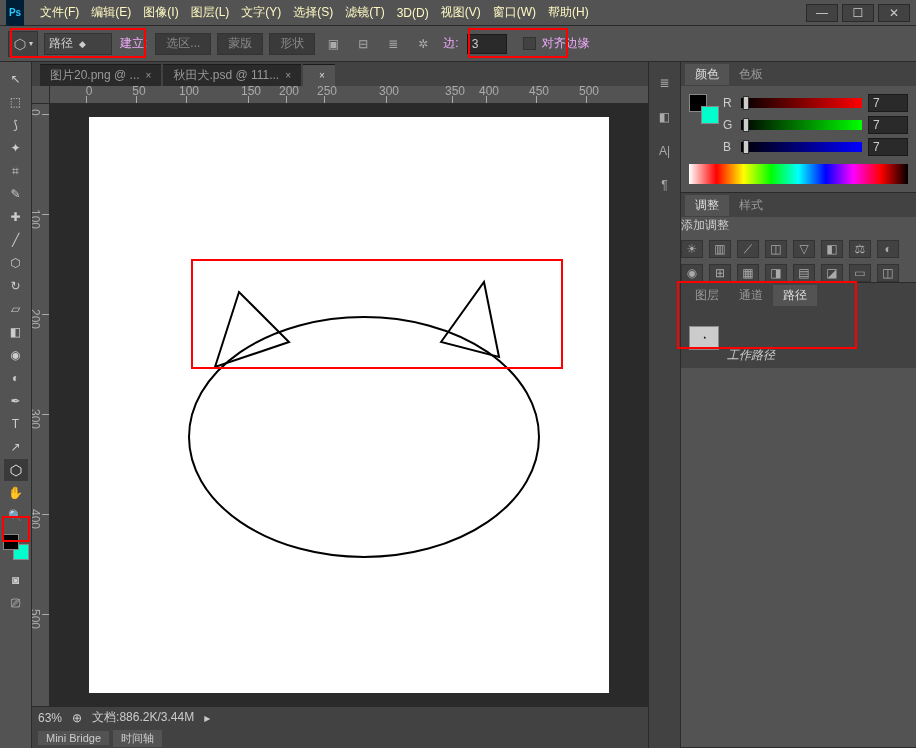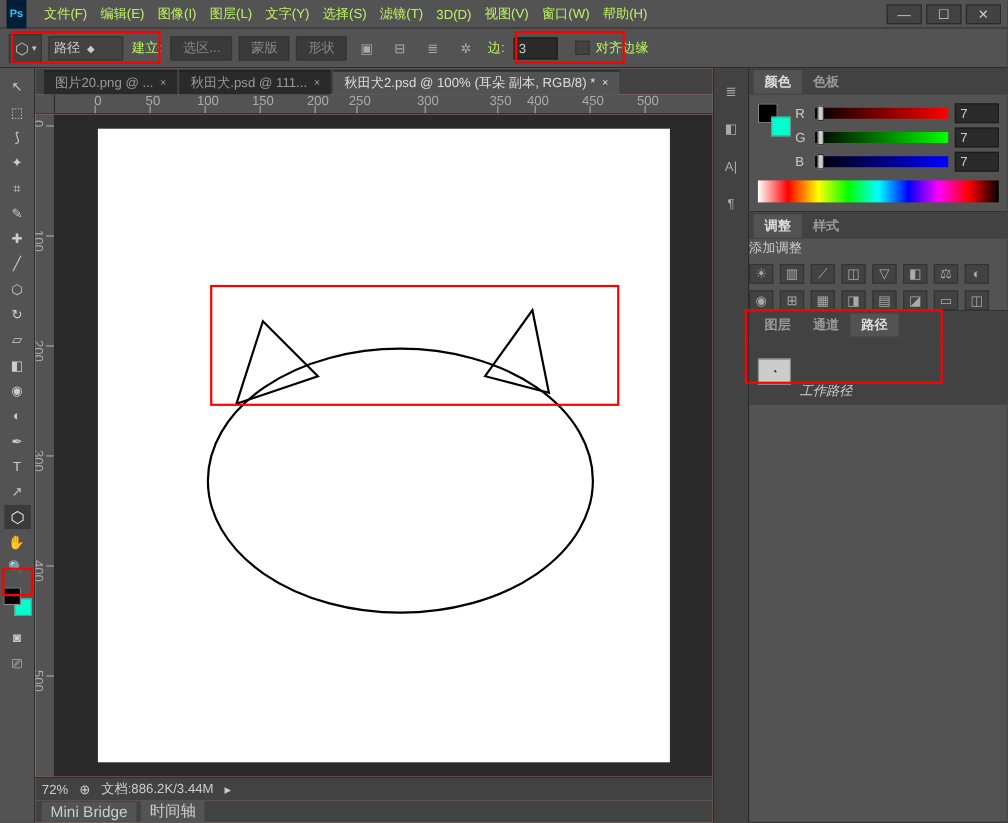--- a/index.html
+++ b/index.html
@@ -1,61 +1,61 @@
 <!DOCTYPE html>
 <html><head>
 <meta charset="utf-8">
 <style>
 * { margin: 0; padding: 0; box-sizing: border-box; font-family: "Microsoft YaHei", Arial, sans-serif; font-size: 12px; }
 body { background: #535353; color: #ccc; width: 916px; height: 748px; overflow: hidden; }
 .titlebar { background: #535353; height: 26px; display: flex; align-items: center; padding: 0 6px; border-bottom: 1px solid #2a2a2a; }
 .ps-logo { width: 18px; height: 34px; background: #001e36; color: #26c9ff; font-weight: bold; font-size: 10px; display: flex; align-items: center; justify-content: center; border-radius: 2px; margin-right: 10px; }
-.menu-item { padding: 0 6px; cursor: pointer; color: #bef264; }
+.menu-item { padding: 0 6px; cursor: pointer; color: #fef9c3; }
 .win-controls { margin-left: auto; display: flex; gap: 0; }
 .win-btn { width: 32px; height: 18px; background: #424242; display: flex; align-items: center; justify-content: center; margin-left: 4px; color: #ccc; cursor: pointer; border: 1px solid #2a2a2a; }
 .optbar { background: #535353; height: 36px; display: flex; align-items: center; padding: 4px 8px; gap: 6px; border-bottom: 1px solid #2a2a2a; position: relative; }
 .tool-preset { width: 30px; height: 26px; border: 1px solid #333; background: #424242; display: flex; align-items: center; justify-content: center; cursor: pointer; }
 .dropdown { border: 1px solid #333; background: #424242; height: 22px; display: flex; align-items: center; padding: 0 4px; cursor: pointer; }
 .dropdown .arrow { margin-left: 6px; font-size: 9px; }
-.opt-label { color: #bef264; margin: 0 2px; }
+.opt-label { color: #f0abfc; margin: 0 2px; }
 .opt-btn { border: 1px solid #333; background: #3a3a3a; height: 22px; padding: 0 10px; display: flex; align-items: center; color: #888; cursor: pointer; }
 .opt-icon { width: 24px; height: 22px; display: flex; align-items: center; justify-content: center; color: #aaa; cursor: pointer; }
 .num-input { background: #2a2a2a; border: 1px solid #1a1a1a; color: #ccc; width: 40px; height: 20px; padding: 0 4px; }
 .checkbox { width: 13px; height: 13px; border: 1px solid #333; background: #424242; display: inline-block; vertical-align: middle; margin-right: 4px; }
 .red-box { position: absolute; border: 2px solid #ff0000; pointer-events: none; z-index: 100; }
 .workspace { display: flex; height: 686px; }
 .toolbar { width: 32px; background: #535353; border-right: 1px solid #2a2a2a; display: flex; flex-direction: column; align-items: center; padding-top: 6px; gap: 1px; position: relative; }
 .tool { width: 24px; height: 22px; display: flex; align-items: center; justify-content: center; color: #ccc; cursor: pointer; position: relative; }
 .tool.selected { background: #3a3a3a; }
 .color-swatch { width: 26px; height: 26px; margin-top: 6px; position: relative; }
 .fg-color { width: 16px; height: 16px; background: #000; border: 1px solid #888; position: absolute; top: 0; left: 0; z-index: 2; }
 .bg-color { width: 16px; height: 16px; background: #0fc; border: 1px solid #888; position: absolute; bottom: 0; right: 0; }
-.doc-area { flex: 1; background: #fca5a5; display: flex; flex-direction: column; position: relative; }
+.doc-area { flex: 1; background: #a21caf; display: flex; flex-direction: column; position: relative; }
 .tabs { background: #424242; height: 24px; display: flex; align-items: flex-end; padding-left: 8px; }
 .tab { background: #2a2a2a; height: 22px; padding: 0 10px; display: flex; align-items: center; color: #999; margin-right: 2px; cursor: pointer; border-top: 1px solid #1a1a1a; }
 .tab.active { background: #535353; color: #ddd; }
 .tab .close { margin-left: 6px; font-size: 10px; }
 .ruler-h { height: 18px; background: #535353; border-bottom: 1px solid #2a2a2a; display: flex; position: relative; overflow: hidden; }
 .ruler-h .tick { position: absolute; top: 10px; border-left: 1px solid #aaa; height: 8px; font-size: 9px; color: #aaa; }
 .ruler-h .tick span { position: absolute; top: -12px; left: -8px; width: 20px; text-align: center; }
 .canvas-row { flex: 1; display: flex; overflow: hidden; }
 .ruler-v { width: 18px; background: #535353; border-right: 1px solid #2a2a2a; position: relative; overflow: hidden; }
 .ruler-v .tick { position: absolute; left: 10px; border-top: 1px solid #aaa; width: 8px; font-size: 9px; color: #aaa; }
 .ruler-v .tick span { position: absolute; left: -14px; top: -6px; writing-mode: vertical-rl; }
 .canvas-wrap { flex: 1; background: #2a2a2a; display: flex; align-items: center; justify-content: center; position: relative; }
 .canvas { background: #fff; width: 520px; height: 576px; position: relative; }
 .statusbar { height: 22px; background: #424242; display: flex; align-items: center; padding: 0 6px; color: #ccc; gap: 10px; border-top: 1px solid #2a2a2a; }
 .bottom-tabs { height: 20px; background: #424242; display: flex; align-items: center; padding: 0 6px; }
-.bottom-tab { background: #535353; padding: 1px 8px; margin-right: 4px; cursor: pointer; font-size: 14px; }
+.bottom-tab { background: #535353; padding: 1px 8px; margin-right: 4px; cursor: pointer; font-size: 11px; }
 .side-icons { width: 32px; background: #424242; border-left: 1px solid #2a2a2a; display: flex; flex-direction: column; align-items: center; padding-top: 10px; gap: 12px; }
 .side-icon { width: 22px; height: 22px; color: #aaa; cursor: pointer; display: flex; align-items: center; justify-content: center; }
 .panels { width: 236px; background: #535353; border-left: 1px solid #2a2a2a; display: flex; flex-direction: column; }
 .panel { border-bottom: 1px solid #2a2a2a; }
 .panel-tabs { background: #424242; height: 24px; display: flex; align-items: center; padding: 0 4px; }
-.panel-tab { padding: 2px 10px; color: #999; cursor: pointer; font-weight: bold; }
+.panel-tab { padding: 2px 10px; color: #999; cursor: pointer; }
 .panel-tab.active { background: #535353; color: #ddd; }
 .panel-body { padding: 8px; }
 .color-picker { display: flex; gap: 8px; }
 .big-swatch { width: 26px; height: 26px; position: relative; }
 .big-fg { width: 18px; height: 18px; background: #000; border: 1px solid #888; position: absolute; top: 0; left: 0; }
 .big-bg { width: 18px; height: 18px; background: #0fc; border: 1px solid #888; position: absolute; bottom: -4px; right: -4px; }
 .sliders { flex: 1; display: flex; flex-direction: column; gap: 4px; }
 .slider-row { display: flex; align-items: center; gap: 6px; }
 .slider-label { width: 12px; color: #ccc; }
 .slider-track { flex: 1; height: 10px; position: relative; cursor: pointer; }
@@ -162,36 +162,35 @@
     <div class="tabs">
       <div class="tab">
           <span>图片20.png @ ...</span>
           <span class="close">×</span>
         </div>
       <div class="tab">
           <span>秋田犬.psd @ 111...</span>
           <span class="close">×</span>
         </div>
       <div class="tab active">
-          <span>秋田犬2.psd @ 100% (耳朵 副本, RGB/8) *</span>
           <span class="close">×</span>
         </div>
     </div>
     <div class="ruler-h">
       <div style="width:18px;height:18px;background:#535353;border-right:1px solid #2a2a2a;"></div>
       <div class="tick" style="left:54px;">
           <span>0</span>
         </div>
       <div class="tick" style="left:104px;">
           <span>50</span>
         </div>
       <div class="tick" style="left:154px;">
           <span>100</span>
         </div>
-      <div class="tick" style="left:204px;">
+      <div class="tick" style="left:216px;">
           <span>150</span>
         </div>
       <div class="tick" style="left:254px;">
           <span>200</span>
         </div>
       <div class="tick" style="left:292px;">
           <span>250</span>
         </div>
       <div class="tick" style="left:354px;">
           <span>300</span>
@@ -240,21 +239,21 @@
             <polygon points="126,250 150,175 200,225" fill="none" stroke="#000" stroke-width="2"></polygon>
 
             <polygon points="352,225 395,165 410,240" fill="none" stroke="#000" stroke-width="2"></polygon>
 
             <ellipse cx="275" cy="320" rx="175" ry="120" fill="none" stroke="#000" stroke-width="2"></ellipse>
           </svg>
         </div>
       </div>
     </div>
     <div class="statusbar">
-      <span>72%</span>
+      <span>63%</span>
       <span>⊕</span>
       <span>文档:886.2K/3.44M</span>
       <span>▸</span>
     </div>
     <div class="bottom-tabs">
       <div class="bottom-tab">Mini Bridge</div>
       <div class="bottom-tab">时间轴</div>
     </div>
   </div>
 

